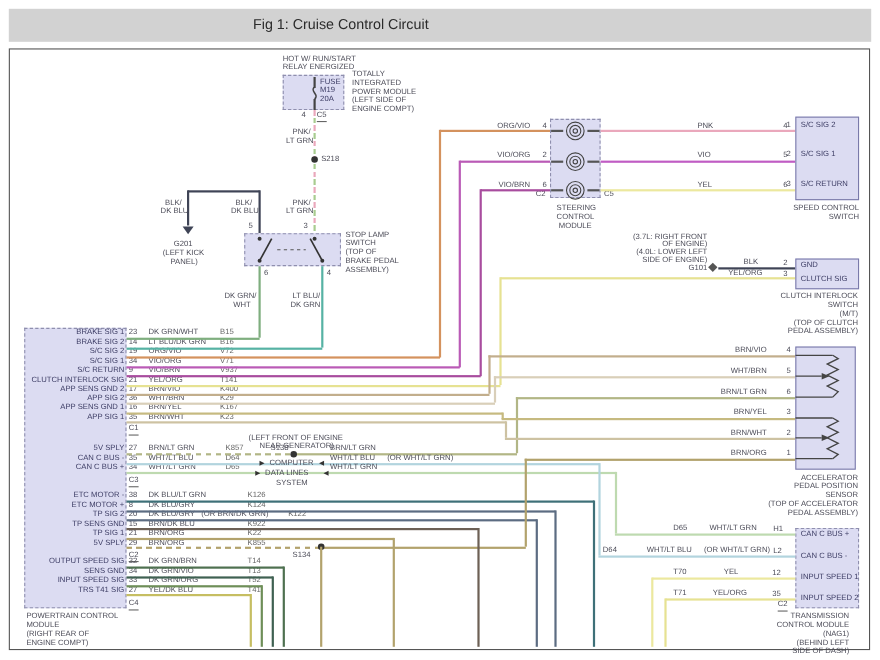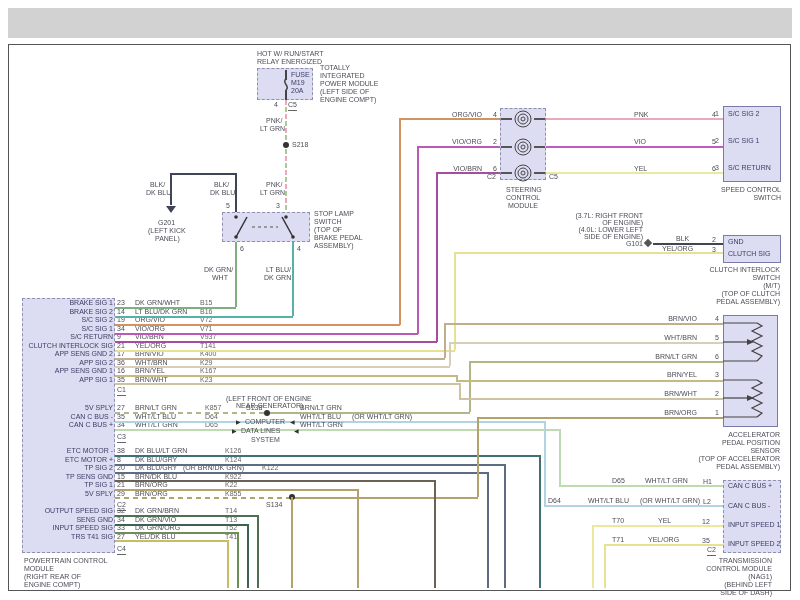--- a/index.html
+++ b/index.html
@@ -39,20 +39,21 @@
   .arrow{color:#333;font-size:6px}
   .gtri{position:absolute;width:0;height:0;border-left:5px solid transparent;border-right:5px solid transparent;border-top:7px solid #3f4456}
   .gdia{position:absolute;width:6px;height:6px;background:#555;transform:rotate(45deg)}
 </style>
 </head>
 <body>
 
 <div id="page">
 
   <div style="position:absolute;left:8px;top:8px;width:784px;height:30px;background:#d2d2d2"></div>
+  <span class="title" style="left:230px;top:14px">Fig 1: Cruise Control Circuit</span>
 
   <div style="position:absolute;left:8px;top:44px;width:781px;height:545px;border:1px solid #555"></div>
 
   <span class="t" style="left:257px;top:50px">HOT W/ RUN/START</span>
   <span class="t" style="left:257px;top:58px">RELAY ENERGIZED</span>
   <div class="mod modd" style="left:257px;top:68px;width:56px;height:32px"></div>
   <div class="vw" style="left:285px;top:70px;height:10px;--c:#444"></div>
   <svg width="12" height="12" style="position:absolute;left:280px;top:79px">
     <path d="M6,0 C1,4 11,7 6,11" stroke="#444" stroke-width="1.5" fill="none"></path>
   </svg>

